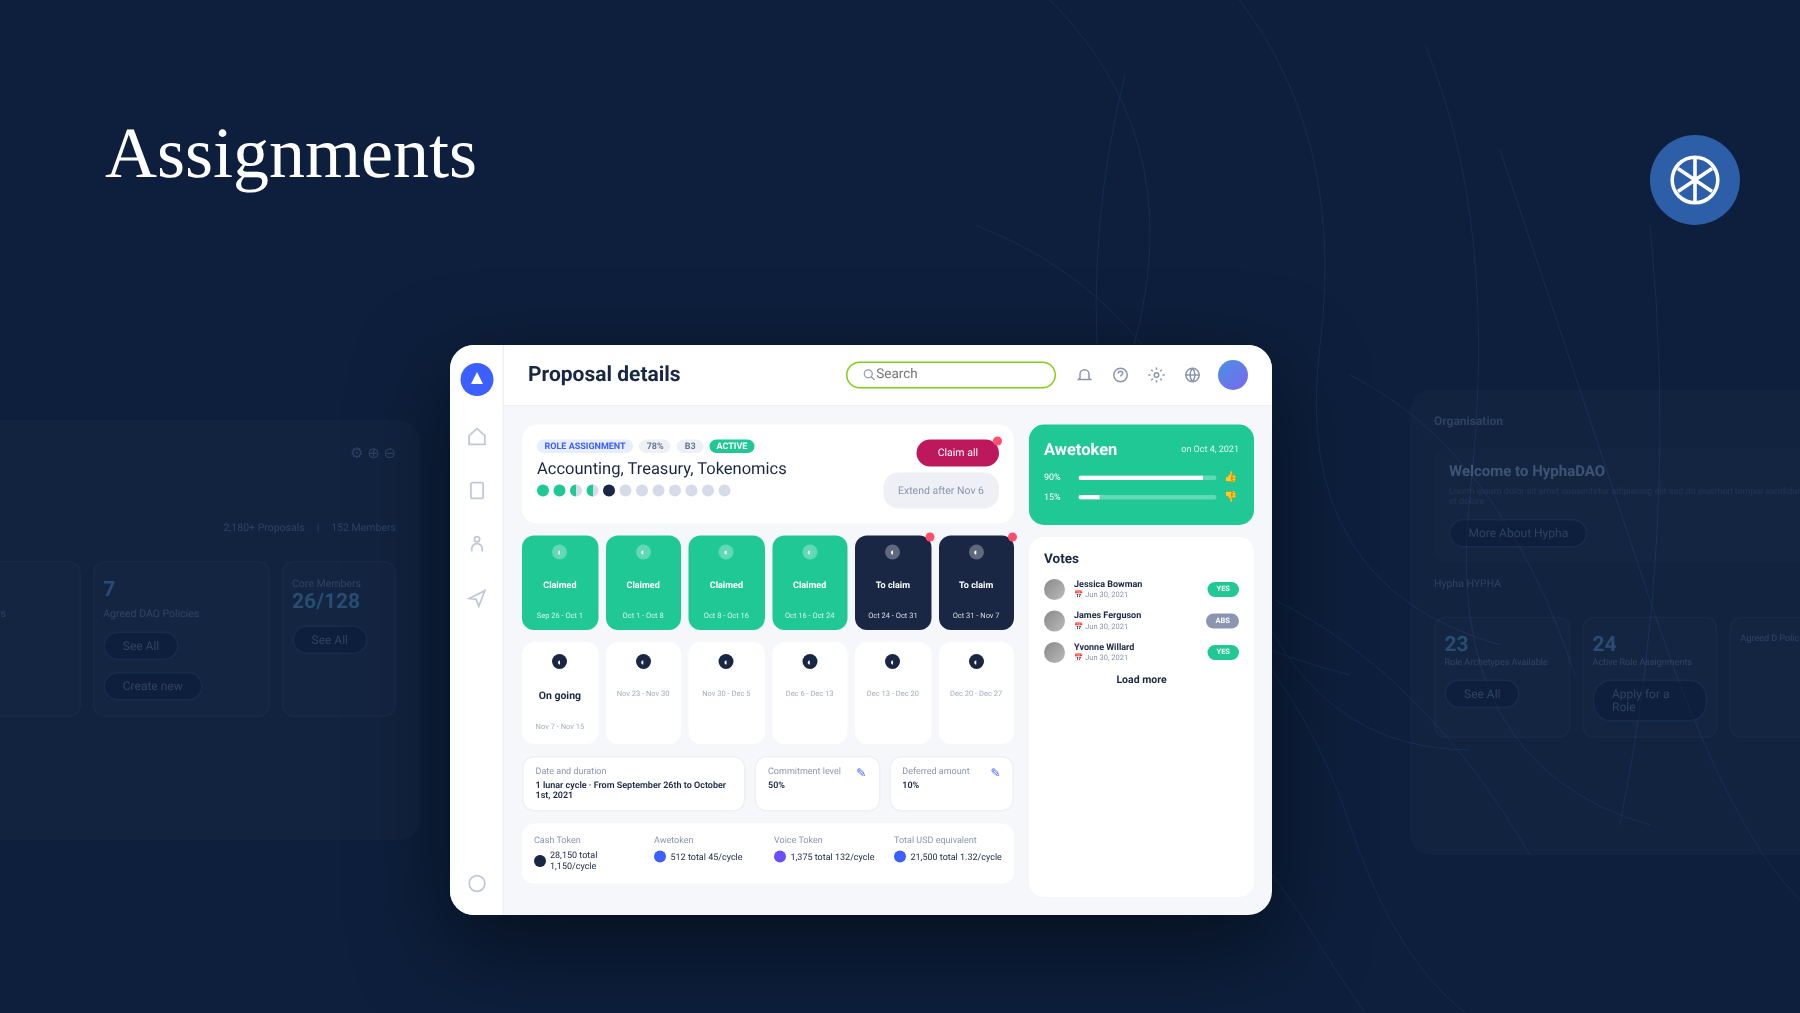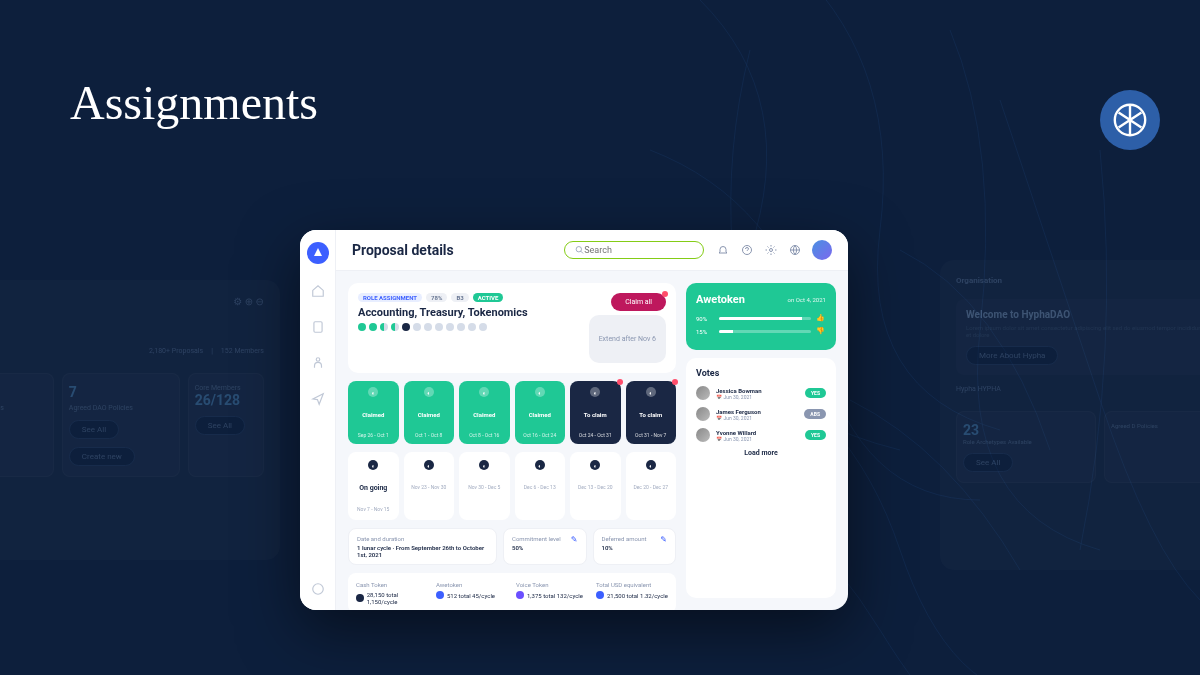--- a/index.html
+++ b/index.html
@@ -33,30 +33,30 @@
 .body-area { flex: 1; display: flex; gap: 10px; padding: 12px; overflow: hidden; }
 .left-col { flex: 1; display: flex; flex-direction: column; gap: 8px; }
 .right-col { width: 150px; display: flex; flex-direction: column; gap: 8px; }
 .card { background: #fff; border-radius: 10px; padding: 10px; }
 .proposal-header { display: flex; justify-content: space-between; align-items: flex-start; }
 .badges { display: flex; gap: 4px; margin-bottom: 4px; }
 .badge { font-size: 6px; padding: 1px 5px; border-radius: 7px; font-weight: 700; }
 .badge-blue { background: #e8eeff; color: #3c5fff; }
 .badge-pct { background: #eef0f5; color: #6a7894; }
 .badge-active { background: #1fc895; color: #fff; }
-.prop-title { font-size: 11px; font-weight: 700; color: #1a2744; margin-bottom: 4px; }
+.prop-title { font-size: 11px; font-weight: 400; color: #1a2744; margin-bottom: 4px; }
 .moon-row { display: flex; gap: 3px; }
 .moon { width: 8px; height: 8px; border-radius: 50%; }
 .moon-full { background: #1fc895; }
 .moon-half { background: linear-gradient(90deg, #1fc895 50%, #d5dce8 50%); }
 .moon-empty { background: #d5dce8; }
 .moon-dark { background: #1a2744; }
 .header-buttons { display: flex; flex-direction: column; gap: 4px; align-items: flex-end; }
 .btn-claim { background: #be185d; color: #fff; font-size: 7px; padding: 5px 14px; border-radius: 12px; border: none; font-weight: 400; position: relative; }
-.btn-extend { background: #eef0f5; color: #8a96b0; font-size: 7px; padding: 20px 10px; border-radius: 10px; border: none; }
+.btn-extend { background: #eef0f5; color: #8a96b0; font-size: 7px; padding: 8px 10px; border-radius: 10px; border: none; }
 .red-dot { position: absolute; top: -2px; right: -2px; width: 6px; height: 6px; background: #ff4d6b; border-radius: 50%; }
 .periods-row { display: flex; gap: 5px; }
 .period { flex: 1; border-radius: 8px; padding: 6px 4px; display: flex; flex-direction: column; align-items: center; gap: 14px; position: relative; }
 .period-green { background: #1fc895; color: #fff; }
 .period-dark { background: #1a2744; color: #fff; }
 .period-light { background: #fff; color: #1a2744; }
 .period-icon { width: 10px; height: 10px; border-radius: 50%; background: rgba(255,255,255,0.3); display: flex; align-items: center; justify-content: center; font-size: 6px; }
 .period-light .period-icon { background: #1a2744; color: #fff; }
 .period-label { font-size: 6px; font-weight: 700; }
 .period-date { font-size: 5px; opacity: 0.8; }
@@ -148,20 +148,22 @@
 <div style="font-size:8px;font-weight:700;">Organisation</div>
 <div style="margin-top:14px;background:rgba(255,255,255,0.04);border-radius:8px;padding:10px;">
 <div style="font-size:10px;font-weight:700;color:#96b5d9;">Welcome to HyphaDAO</div>
 <div style="font-size:6px;margin-top:4px;opacity:0.5;">Lorem ipsum dolor sit amet consectetur adipiscing elit sed do eiusmod tempor incididunt ut labore et dolore</div>
 <div class="ghost-btn">More About Hypha</div>
 </div>
 <div style="margin-top:10px;font-size:7px;">Hypha HYPHA</div>
 <div class="ghost-card-row">
 <div class="ghost-card"><div class="ghost-num">23</div><div style="font-size:6px;">Role Archetypes
 Available</div><div class="ghost-btn">See All</div></div>
+<div class="ghost-card"><div class="ghost-num">24</div><div style="font-size:6px;">Active Role
+Assignments</div><div class="ghost-btn">Apply for a Role</div></div>
 <div class="ghost-card">
         <div style="font-size:6px;">Agreed D
 Policies</div>
       </div>
 </div>
 </div>
 
 <div class="main-window">
 <div class="sidebar">
 <div class="sidebar-logo">

